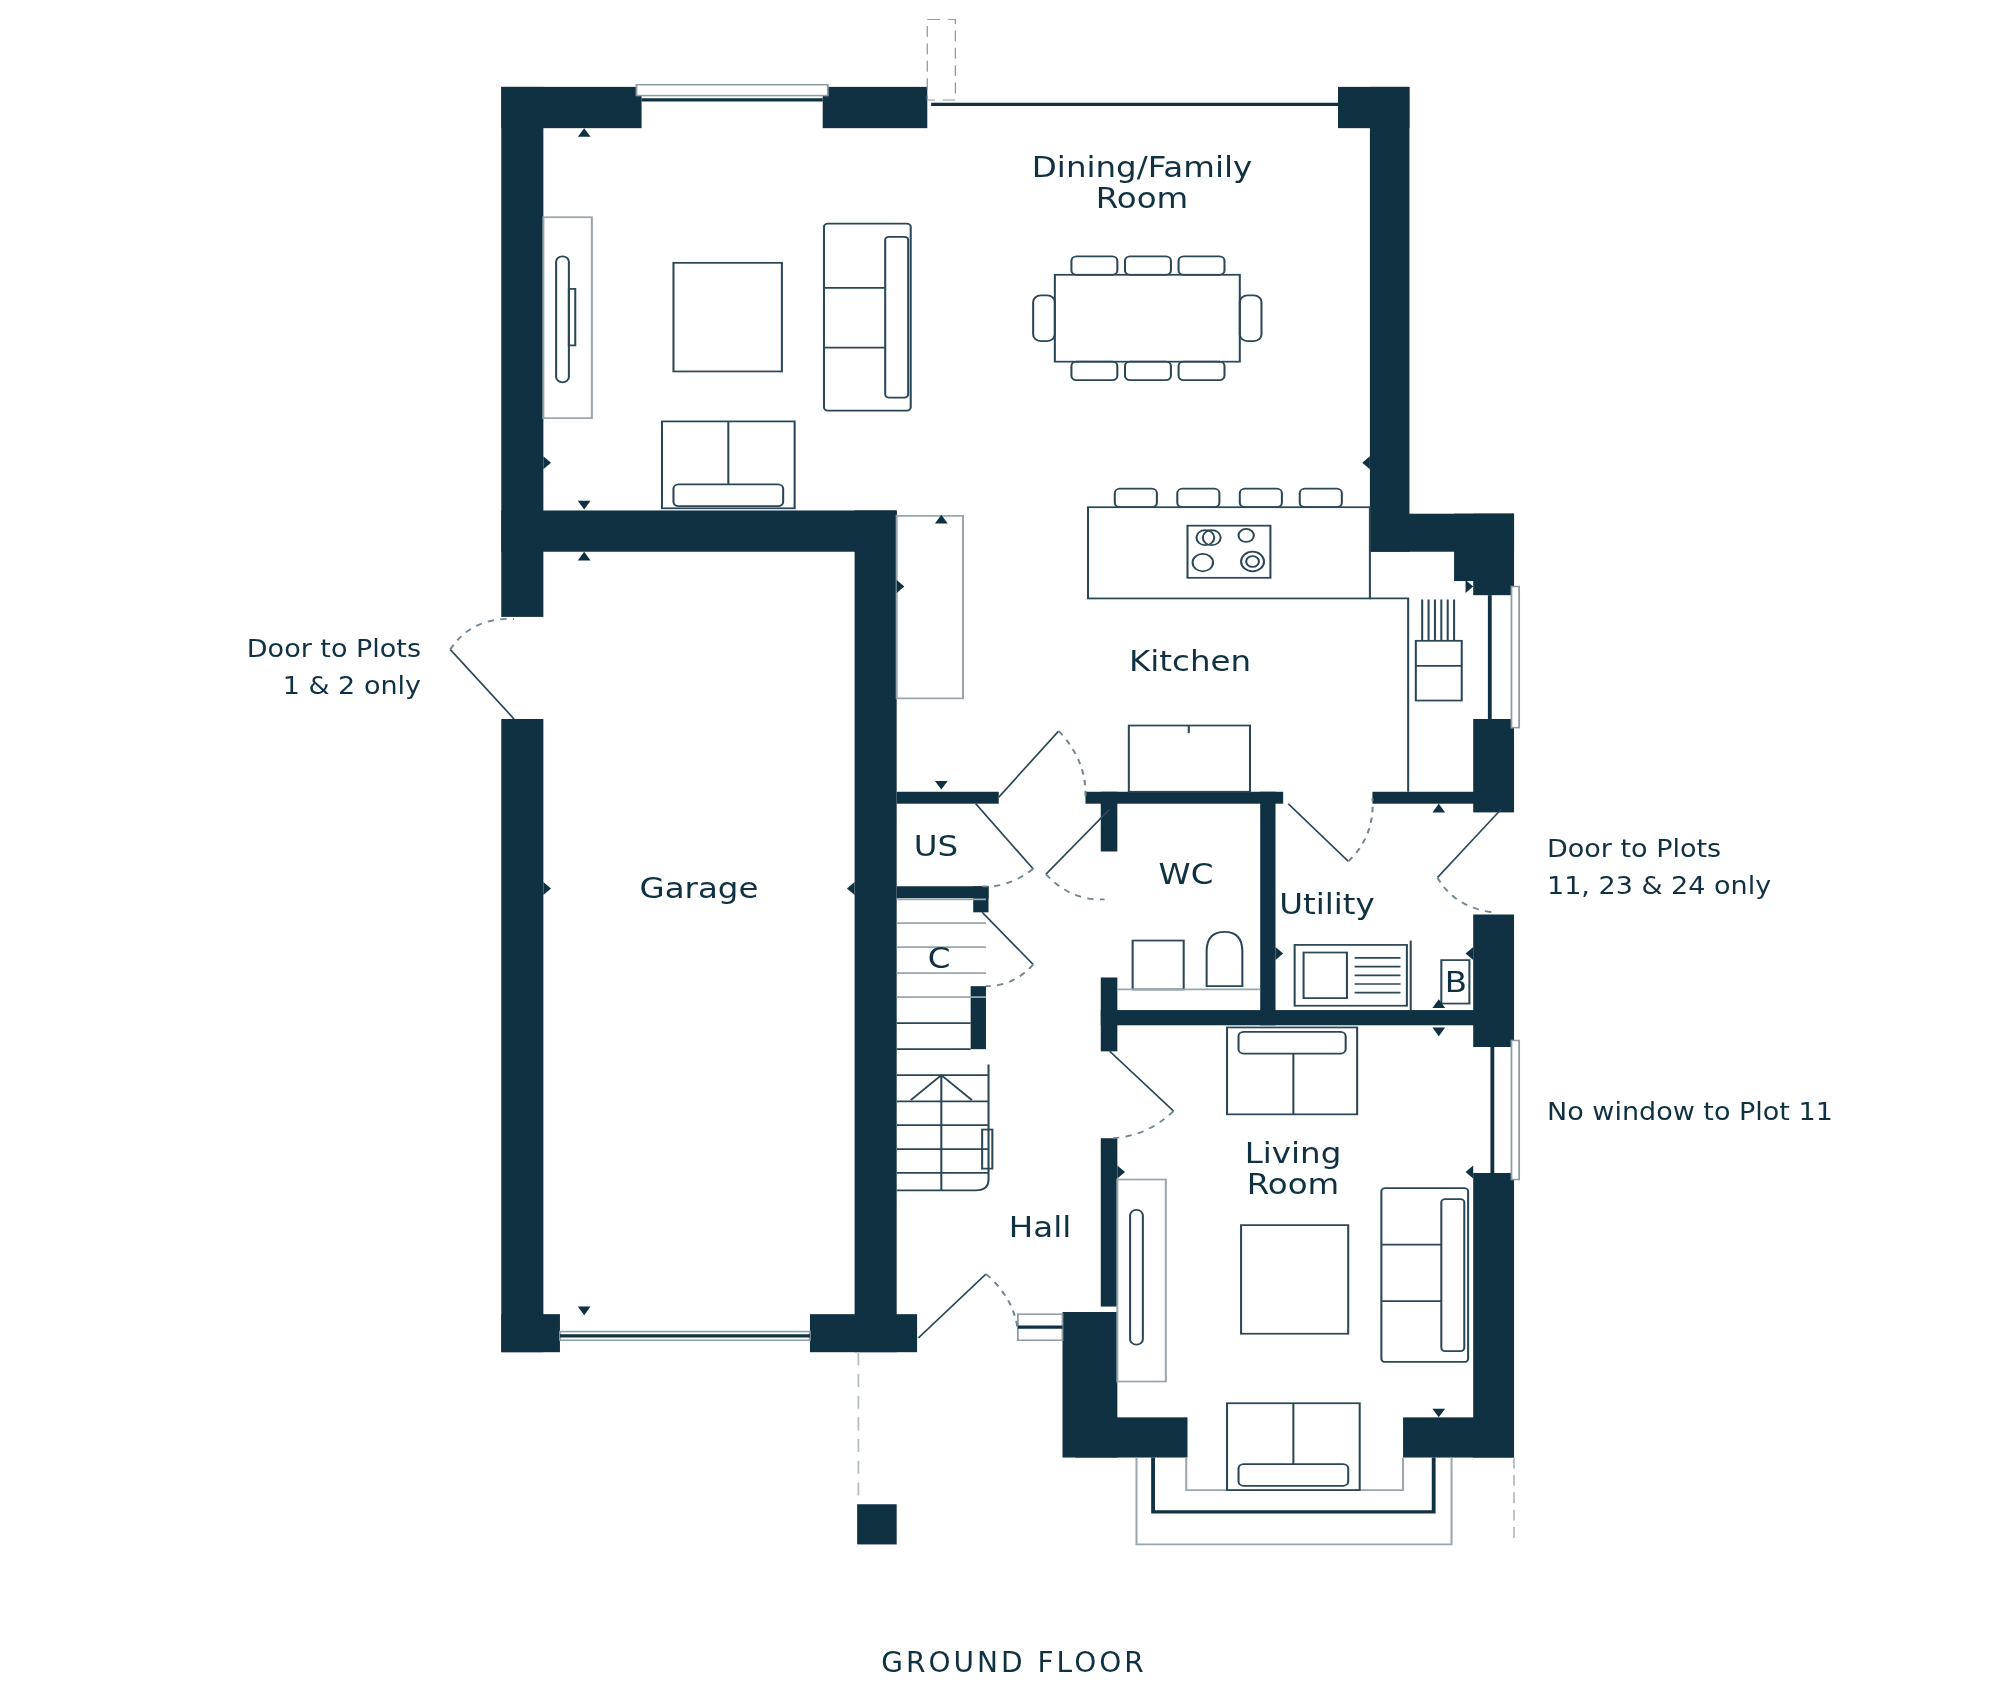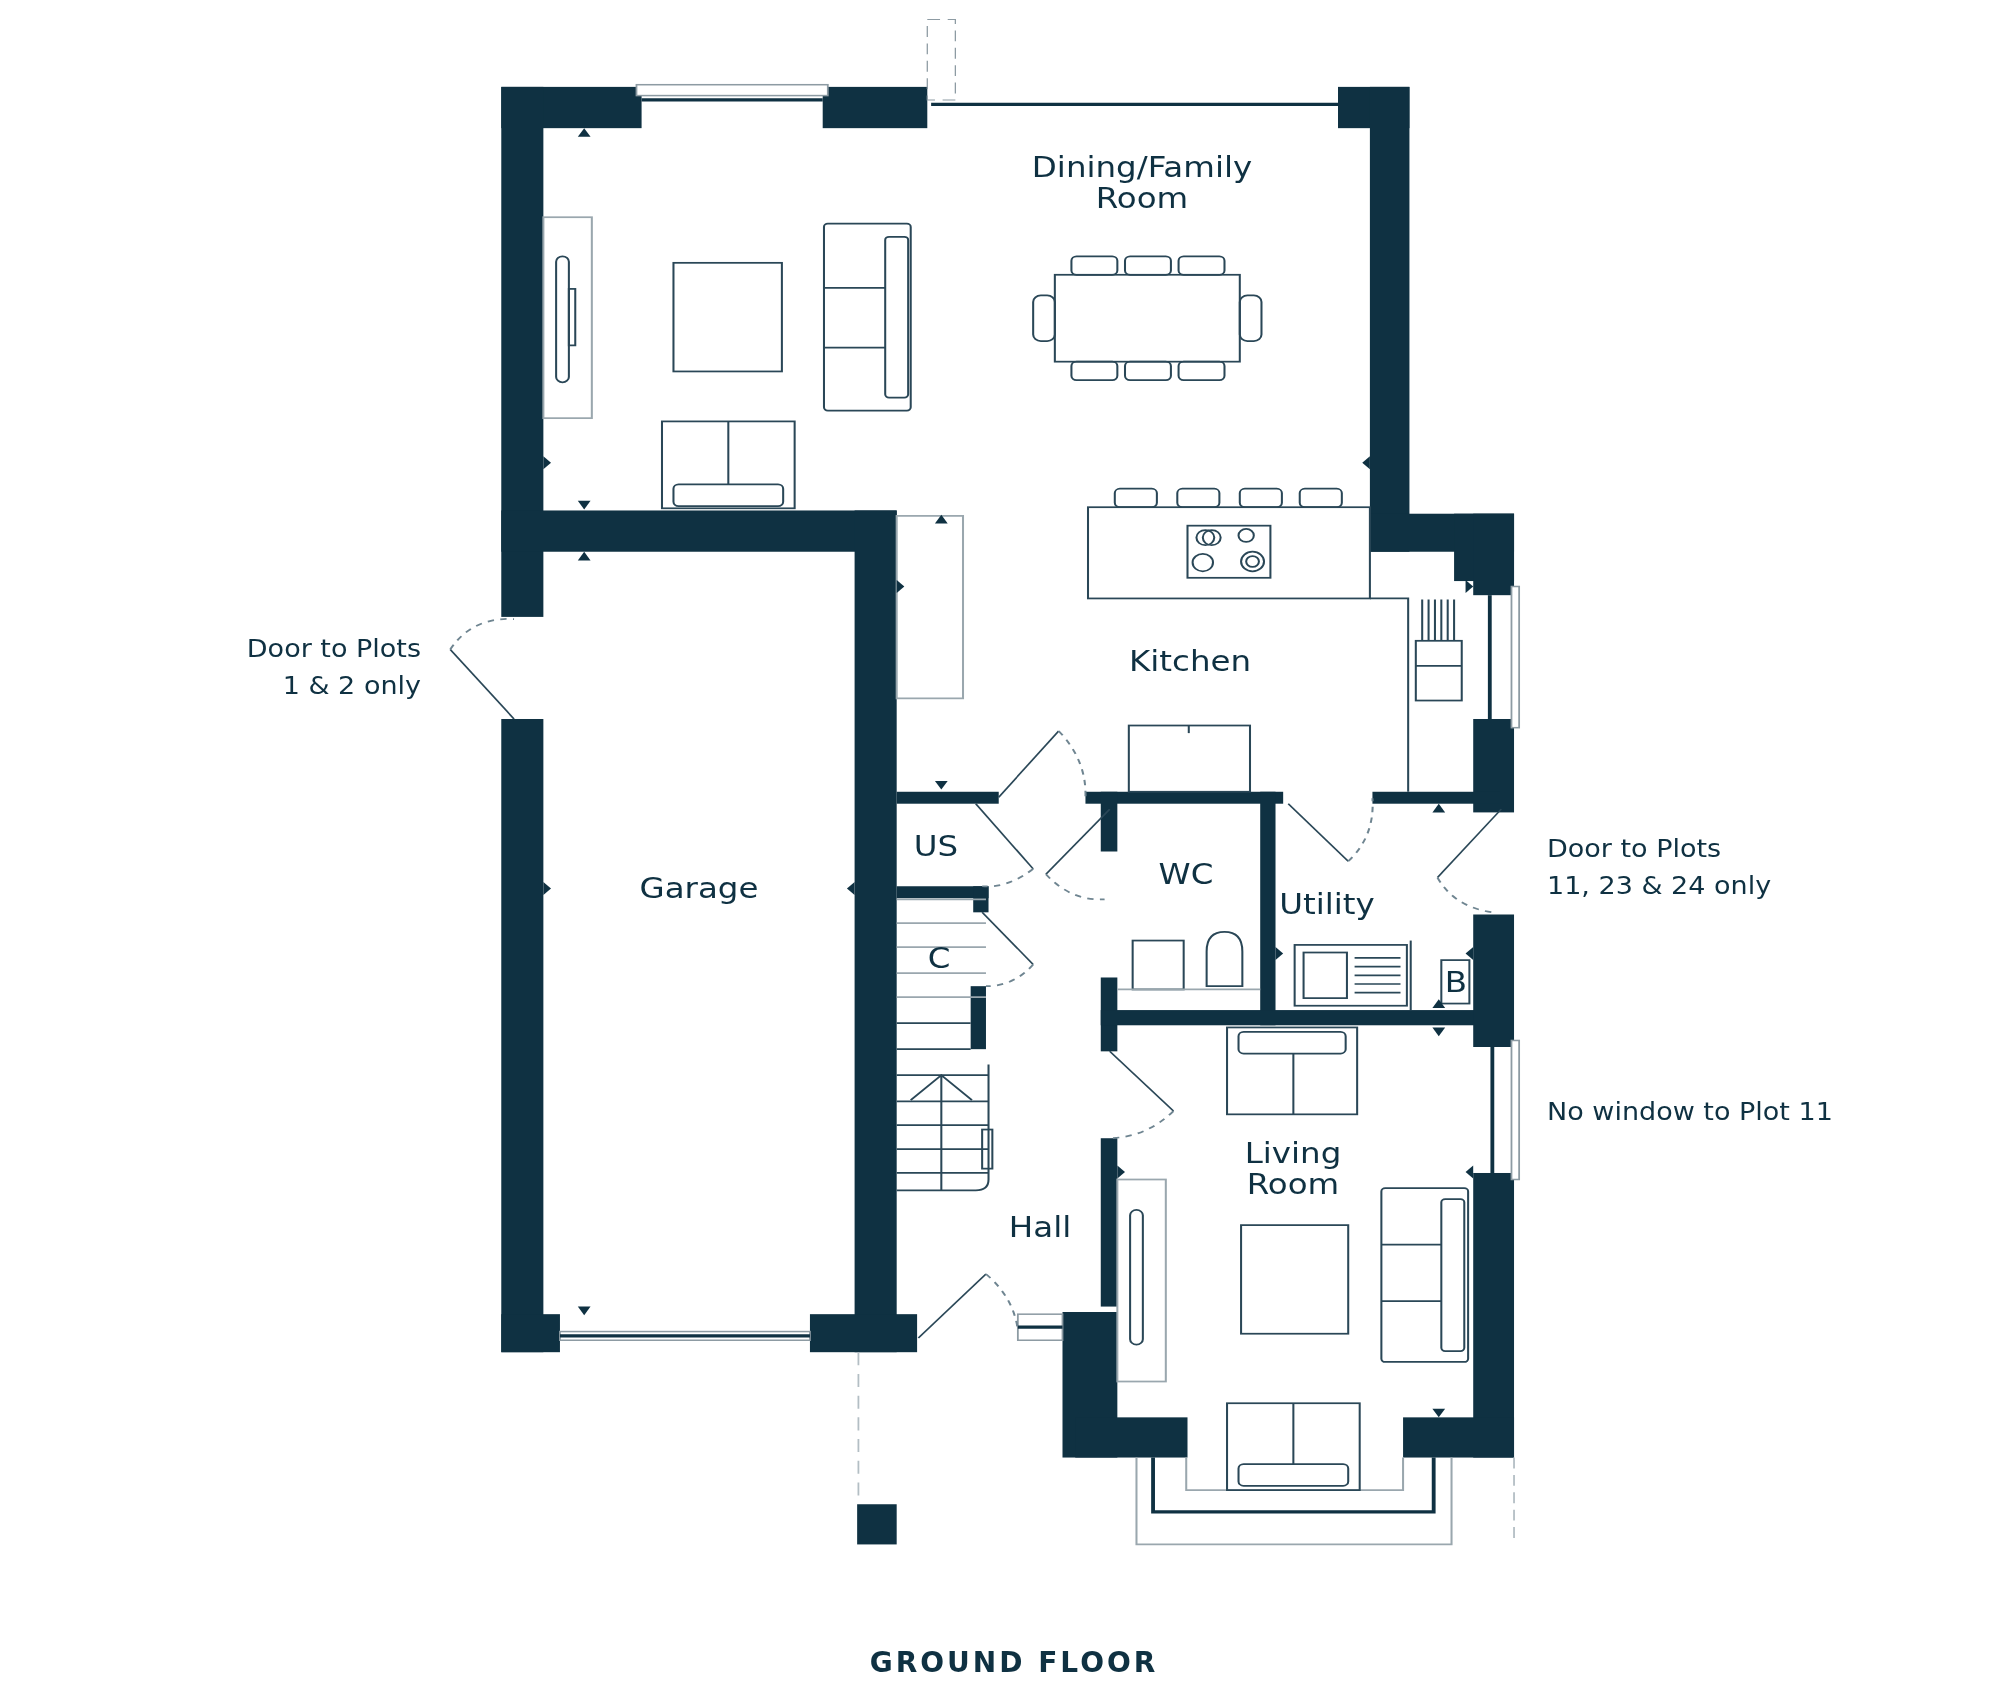--- a/index.html
+++ b/index.html
@@ -13,21 +13,21 @@
   }
   .note {
     position:absolute; color:#0f3142;
     font-family:"DejaVu Sans", sans-serif; font-size:25px; line-height:37px;
     white-space:nowrap; transform-origin:left center;
     transform:translateY(-50%) scaleX(1.08);
   }
   .note.right-align { text-align:right; transform-origin:right center; transform:translate(-100%,-50%) scaleX(1.08); }
   .caption {
     position:absolute; color:#0f3142;
-    font-family:"DejaVu Sans", sans-serif; font-size:28px; font-weight:bold; letter-spacing:3px;
+    font-family:"DejaVu Sans", sans-serif; font-size:28px; font-weight:normal; letter-spacing:3px;
     white-space:nowrap; transform:translate(-50%,-50%);
   }
   .ln { display:block; }
 </style>
 </head>
 <body>
 
 <svg id="plan" viewBox="0 0 1568 1568" preserveAspectRatio="none" xmlns="http://www.w3.org/2000/svg">
   <defs>
     <style>

